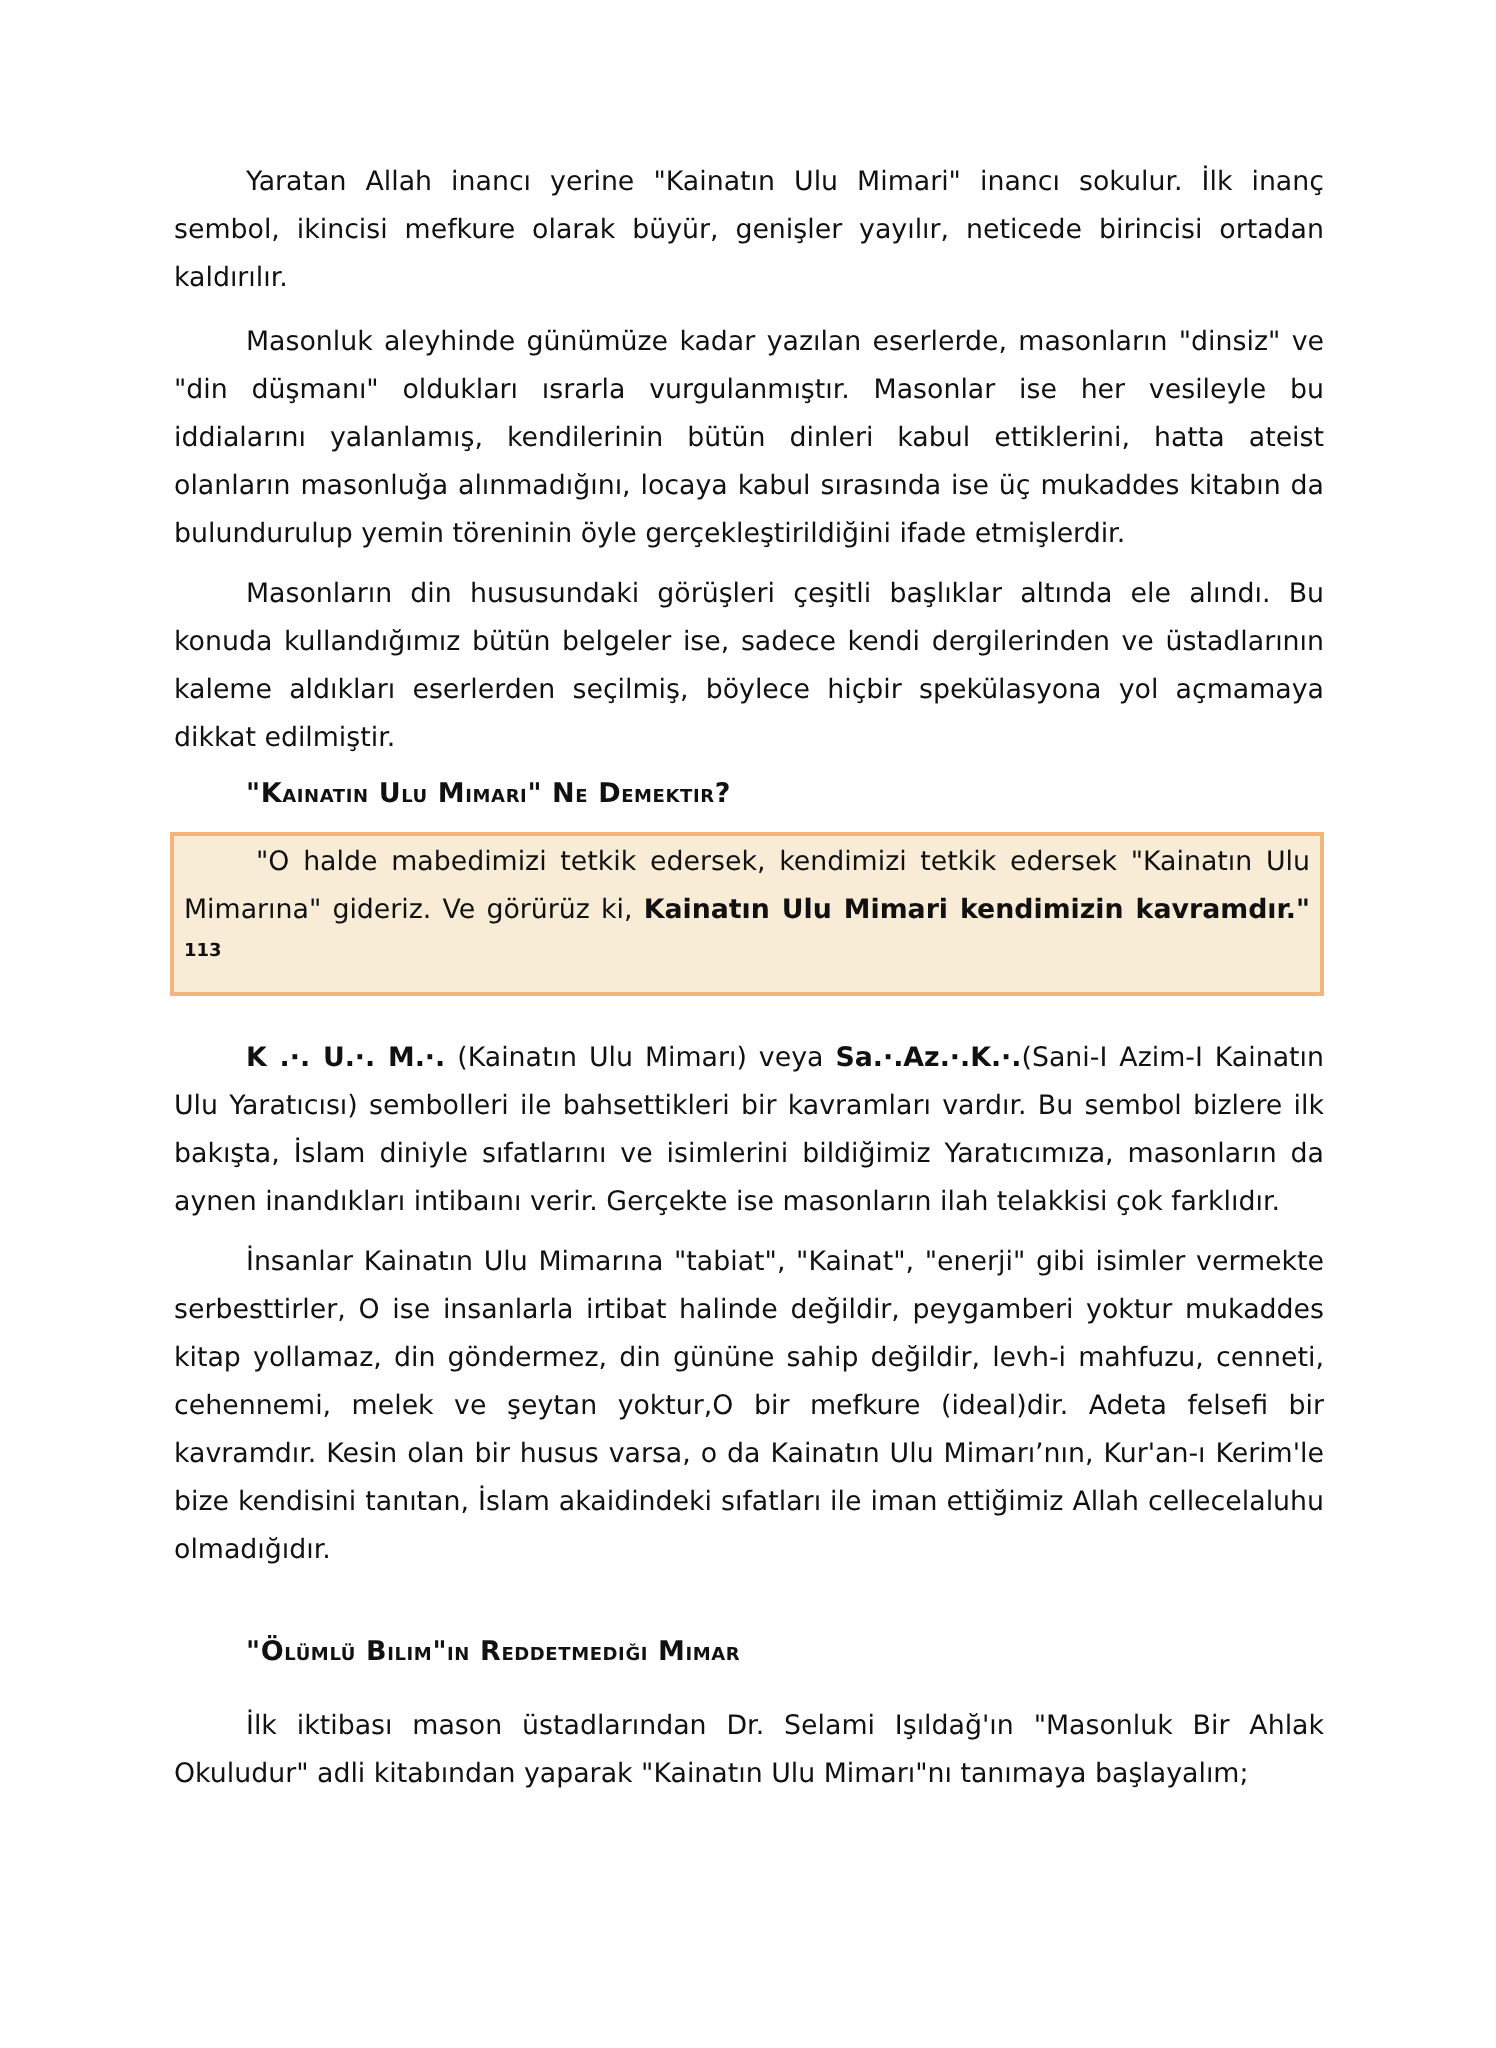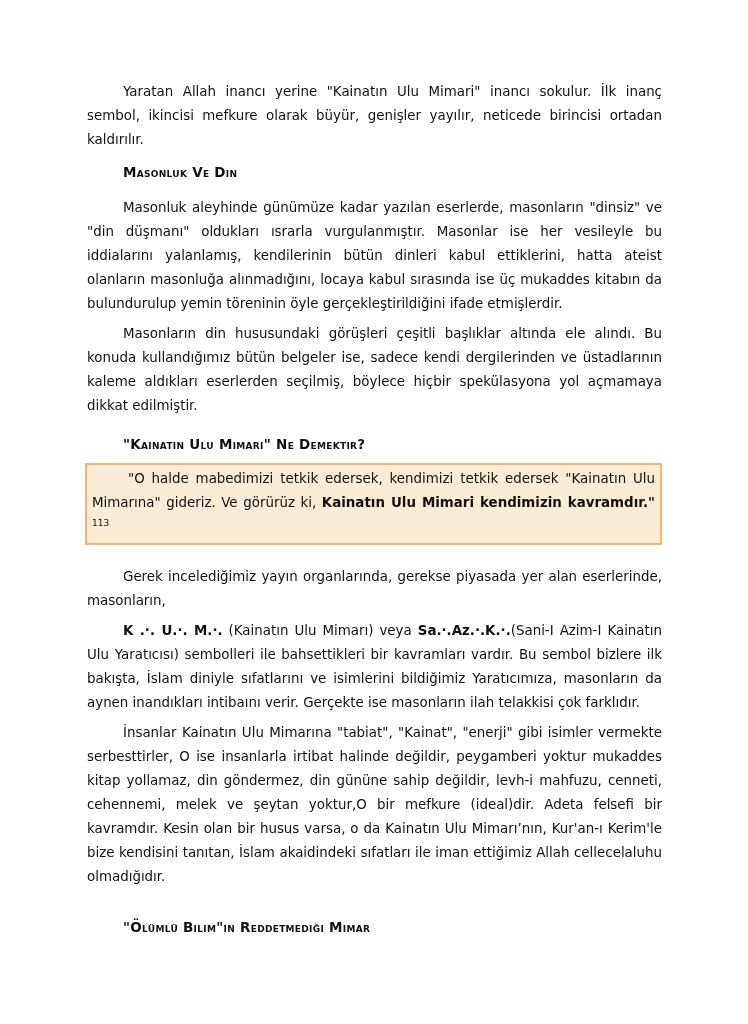--- a/index.html
+++ b/index.html
@@ -15,44 +15,43 @@
       font-variant: small-caps; font-size: 13.5px; letter-spacing: 0.3px;
       margin: 0; padding-left: 36px; color: #111;
     }
     .quote-box {
       background: #f9ecd7; border: 2px solid #f3b57a;
       padding: 2px 5px 4px 5px; margin: 0 0 0 -2px;
       text-align: justify;
     }
     .quote-box .p { margin: 0; }
     b { font-weight: bold; }
-    sup { font-size: 9px; font-weight: normal; vertical-align: 5px; line-height: 0; }
+    sup { font-size: 9px; font-weight: bold; vertical-align: 5px; line-height: 0; }
   </style>
 </head>
 <body>
 
 <div class="page">
 
   <p class="p" style="margin-bottom:8px">Yaratan Allah inancı yerine "Kainatın Ulu Mimari" inancı sokulur. İlk inanç sembol, ikincisi mefkure olarak büyür, genişler yayılır, neticede birincisi ortadan kaldırılır.</p>
 
-  <h3 class="heading" style="margin-bottom:12px">Masonluk Ve Din</h3>
 
   <p class="p">Masonluk aleyhinde günümüze kadar yazılan eserlerde, masonların "dinsiz" ve "din düşmanı" oldukları ısrarla vurgulanmıştır. Masonlar ise her vesileyle bu iddialarını yalanlamış, kendilerinin bütün dinleri kabul ettiklerini, hatta ateist olanların masonluğa alınmadığını, locaya kabul sırasında ise üç mukaddes kitabın da bulundurulup yemin töreninin öyle gerçekleştirildiğini ifade etmişlerdir.</p>
 
-  <p class="p" style="margin-bottom:14px">Masonların din hususundaki görüşleri çeşitli başlıklar altında ele alındı. Bu konuda kullandığımız bütün belgeler ise, sadece kendi dergilerinden ve üstadlarının kaleme aldıkları eserlerden seçilmiş, böylece hiçbir spekülasyona yol açmamaya dikkat edilmiştir.</p>
+  <p class="p" style="margin-bottom:3px">Masonların din hususundaki görüşleri çeşitli başlıklar altında ele alındı. Bu konuda kullandığımız bütün belgeler ise, sadece kendi dergilerinden ve üstadlarının kaleme aldıkları eserlerden seçilmiş, böylece hiçbir spekülasyona yol açmamaya dikkat edilmiştir.</p>
 
   <h3 class="heading" style="margin-bottom:7px">"Kainatın Ulu Mimarı" Ne Demektir?</h3>
 
   <div class="quote-box" style="margin-bottom: 20px; background: rgb(249, 236, 215); border-color: rgb(243, 181, 122);">
     <p class="p"><span>"O halde mabedimizi tetkik edersek, kendimizi tetkik edersek "Kainatın Ulu Mimarına" gideriz. Ve görürüz ki, </span><b>Kainatın Ulu Mimari kendimizin kavramdır."</b> <sup>113</sup></p>
   </div>
 
-  <p class="p">Gerek incelediğimiz yayın organlarında, gerekse piyasada yer alan eserlerinde, masonların,</p>
 
   <p class="p"><b>K .·. U.·. M.·.</b><span> (Kainatın Ulu Mimarı) veya </span><b>Sa.·.Az.·.K.·.</b><span>(Sani-I Azim-I Kainatın Ulu Yaratıcısı) sembolleri ile bahsettikleri bir kavramları vardır. Bu sembol bizlere ilk bakışta, İslam diniyle sıfatlarını ve isimlerini bildiğimiz Yaratıcımıza, masonların da aynen inandıkları intibaını verir. Gerçekte ise masonların ilah telakkisi çok farklıdır.</span></p>
 
 
   <p class="p" style="margin-bottom:26px">İnsanlar Kainatın Ulu Mimarına "tabiat", "Kainat", "enerji" gibi isimler vermekte serbesttirler, O ise insanlarla irtibat halinde değildir, peygamberi yoktur mukaddes kitap yollamaz, din göndermez, din gününe sahip değildir, levh-i mahfuzu, cenneti, cehennemi, melek ve şeytan yoktur,O bir mefkure (ideal)dir. Adeta felsefi bir kavramdır. Kesin olan bir husus varsa, o da Kainatın Ulu Mimarı’nın, Kur'an-ı Kerim'le bize kendisini tanıtan, İslam akaidindeki sıfatları ile iman ettiğimiz Allah cellecelaluhu olmadığıdır.</p>
 
   <h3 class="heading" style="margin-bottom:14px">"Ölümlü Bilim"in Reddetmediği Mimar</h3>
 
+  <p class="p" style="margin-bottom:4px">İlk iktibası mason üstadlarından Dr. Selami Işıldağ'ın "Masonluk Bir Ahlak Okuludur" adli kitabından yaparak "Kainatın Ulu Mimarı"nı tanımaya başlayalım;</p>
 
 </div>
 
 </body></html>

